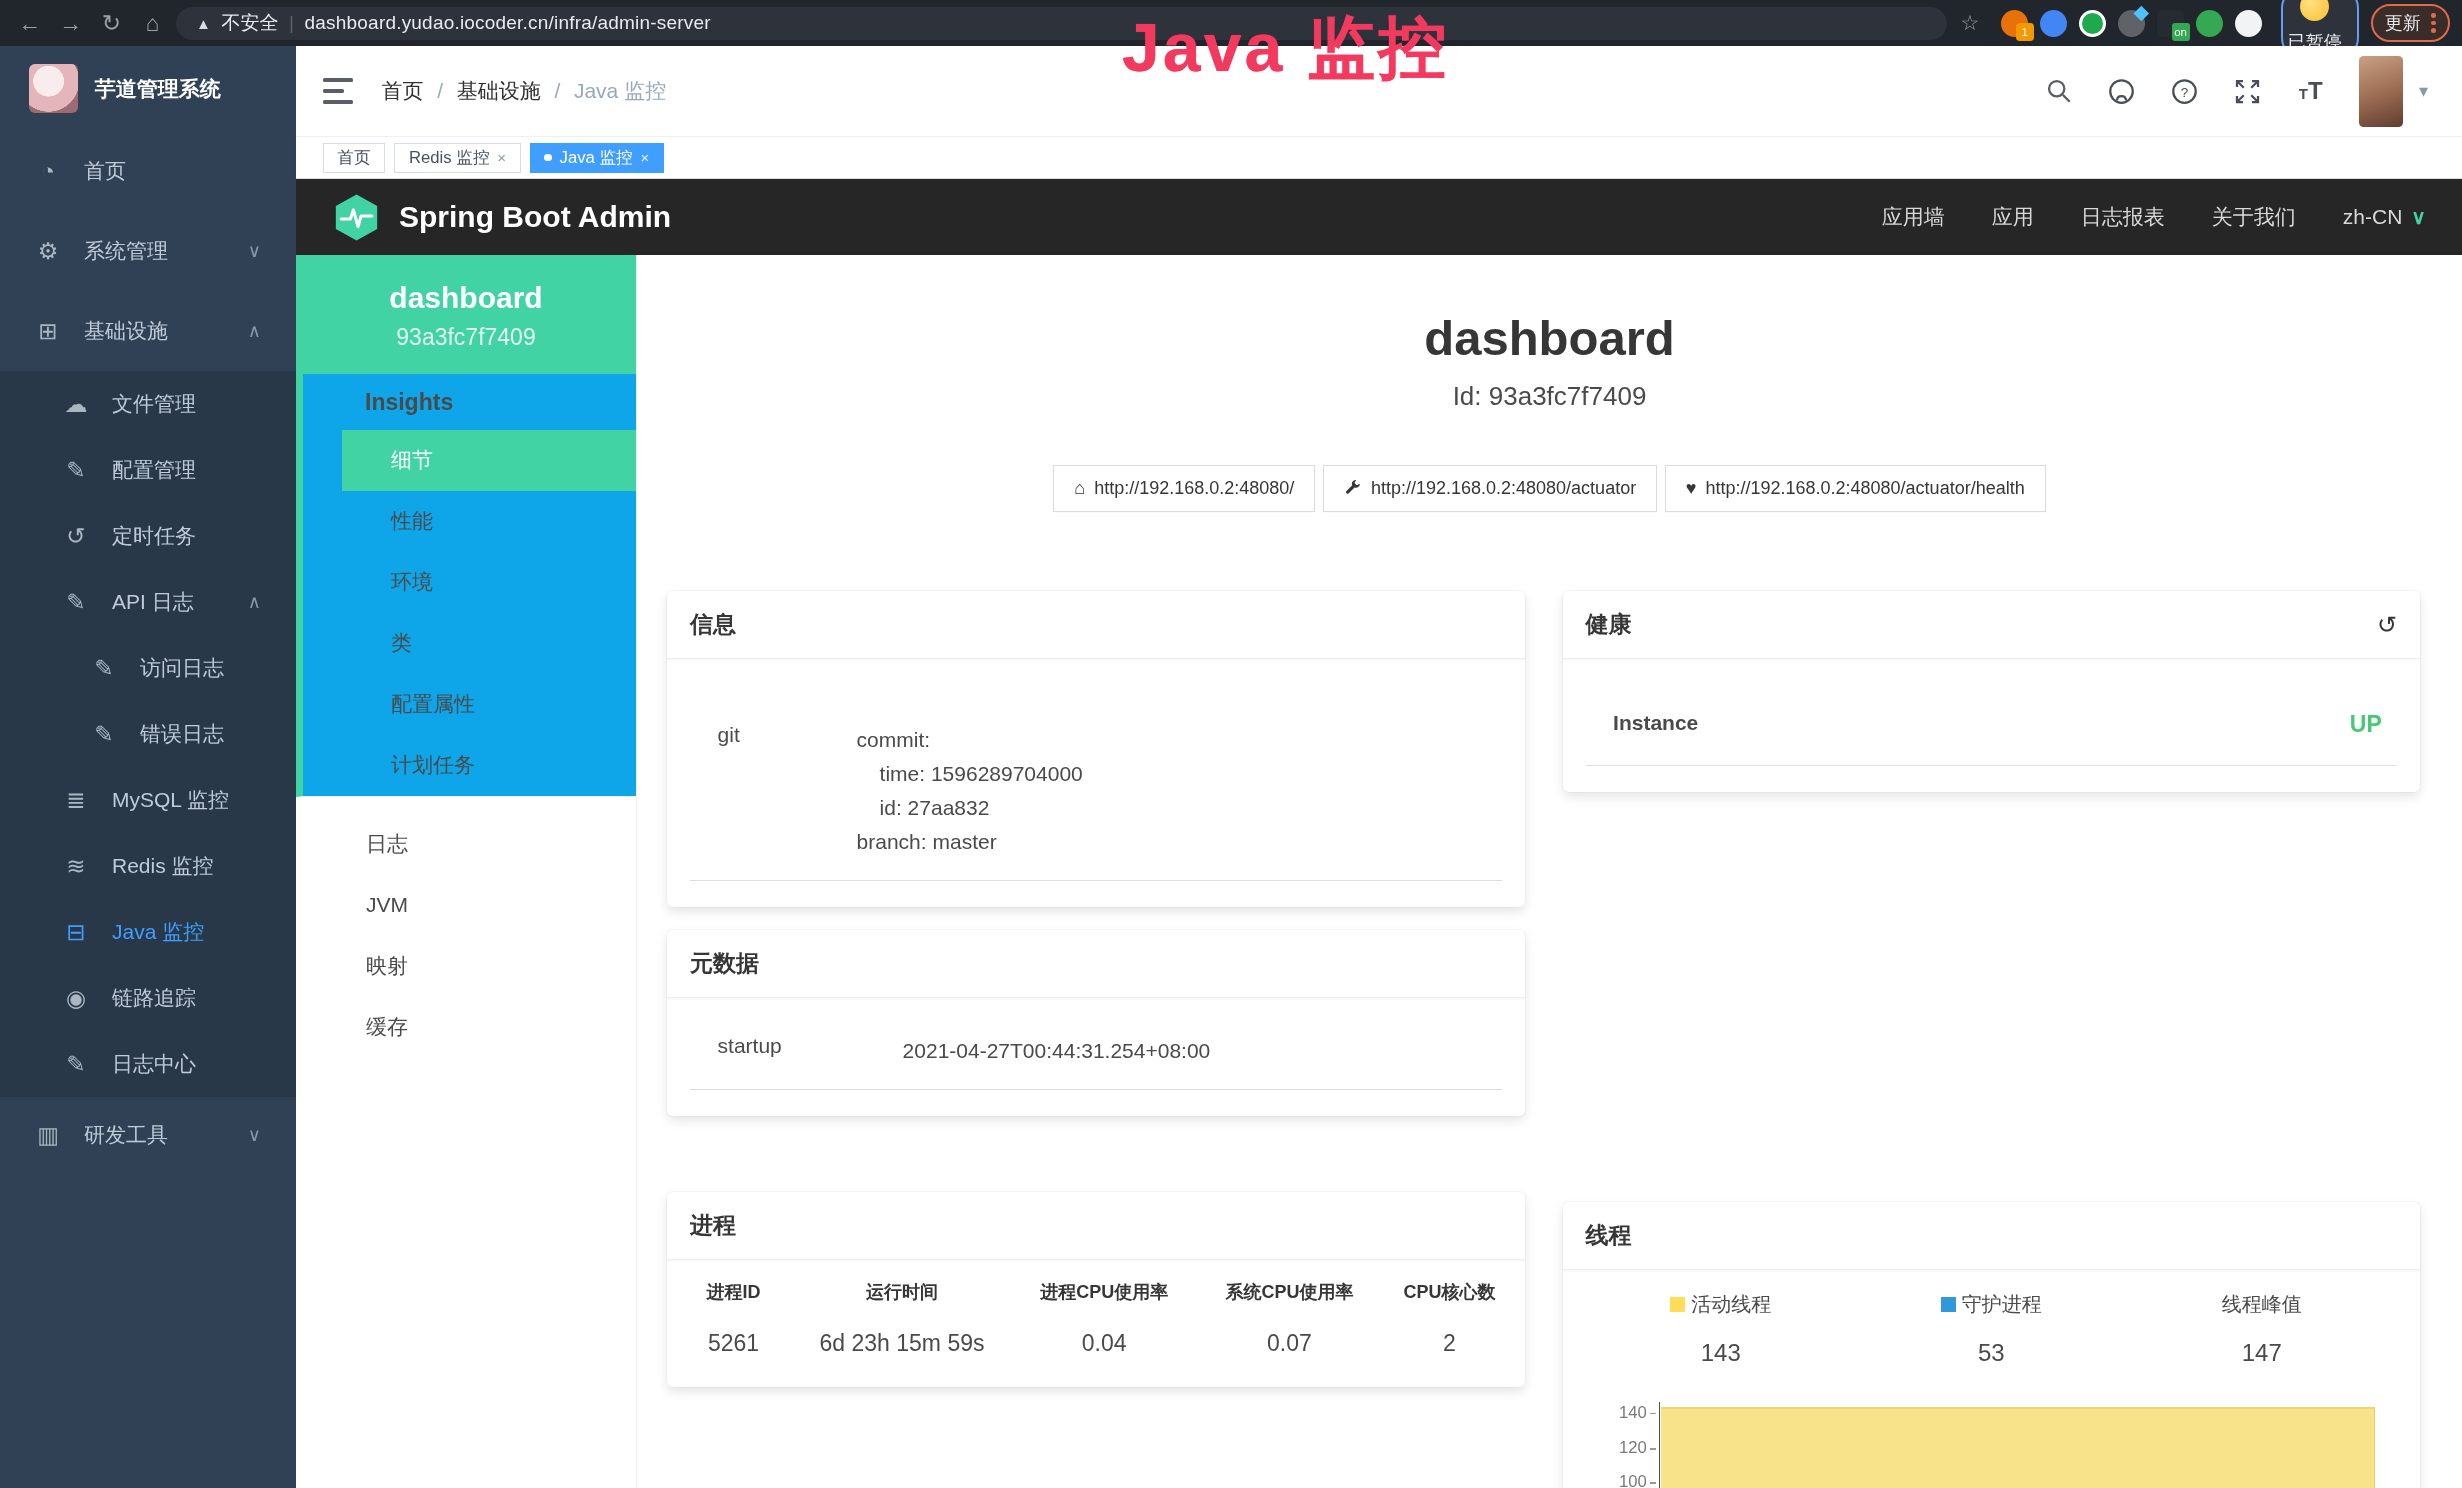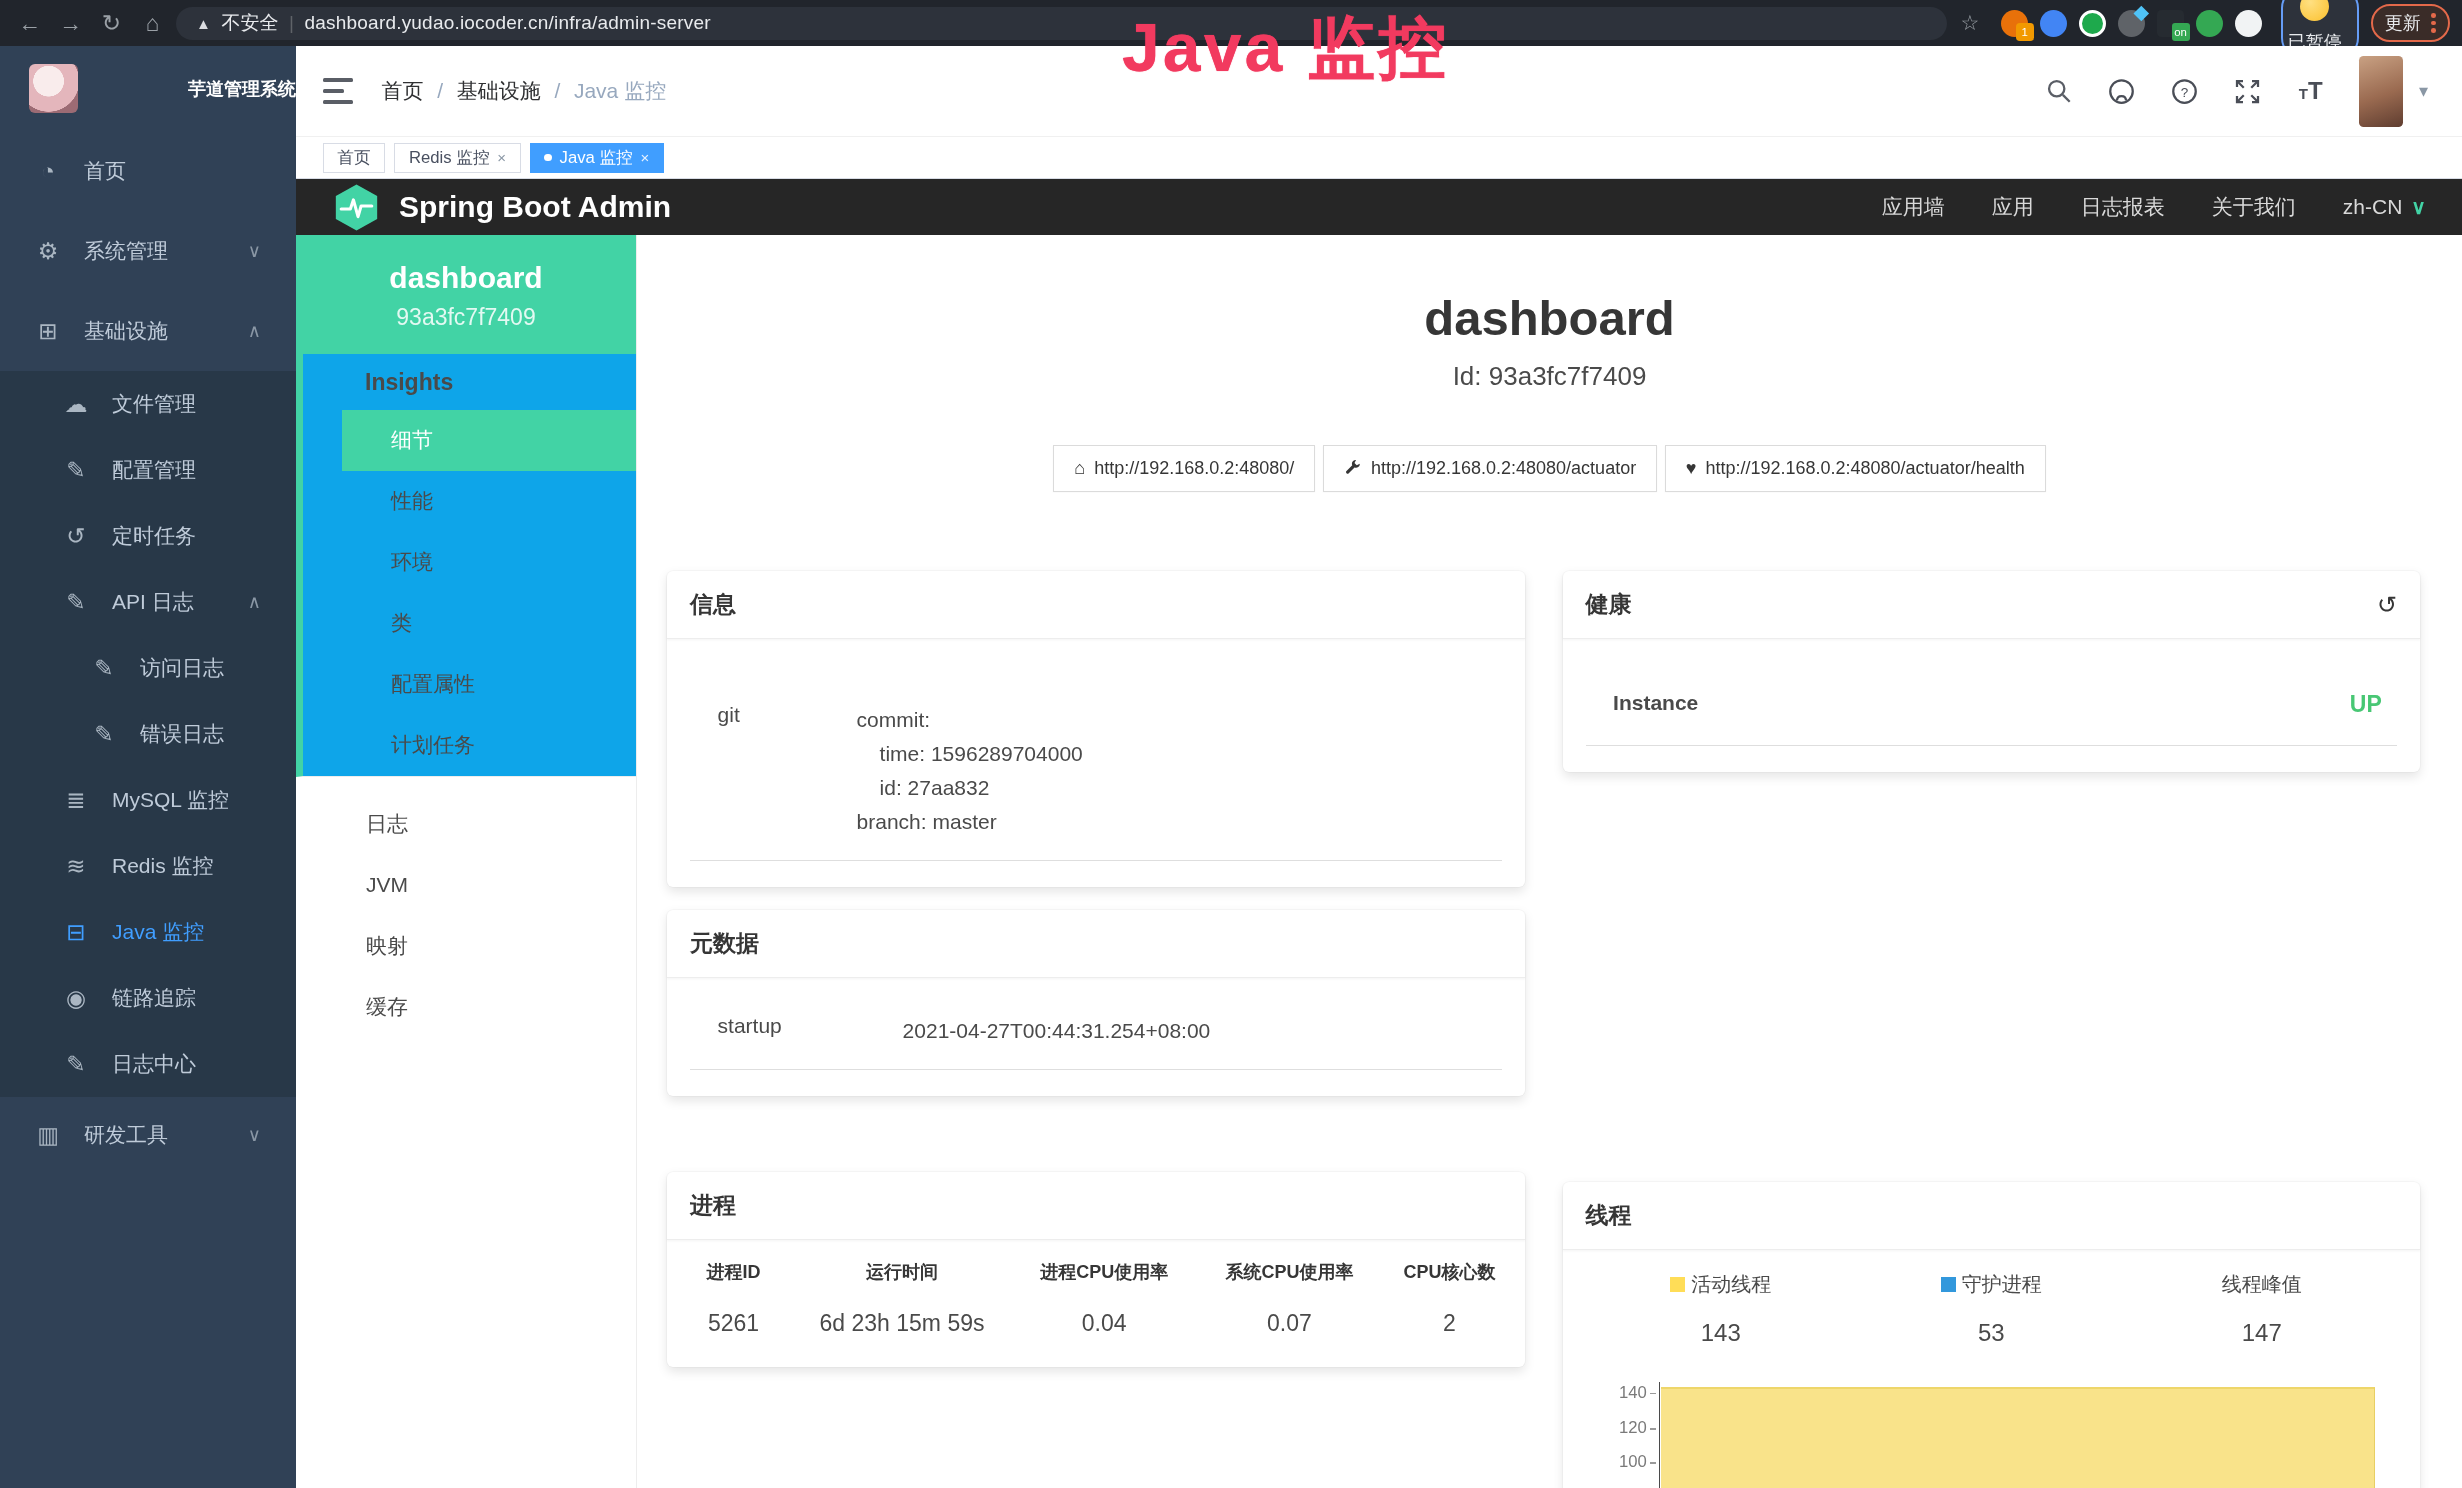--- a/index.html
+++ b/index.html
@@ -35,21 +35,21 @@
   .vdots i { width:4.6px; height:4.6px; border-radius:50%; background:#e4694a; }
 
   
   .annotation { position:absolute; left:1122px; top:3px; z-index:60; font-size:68px; font-weight:bold; color:#f23a5f; letter-spacing:3px; text-shadow:0 0 0.8px #f23a5f; pointer-events:none; }
 
   
   .app { display:flex; height:1443px; }
 
   
   .sidebar { width:296px; background:#304156; color:#bfcbd9; flex:0 0 auto; font-size:21px; }
-  .brand { height:85px; display:flex; align-items:center; gap:16.7px; padding-left:29px; color:#fff; font-weight:bold; font-size:18px;justify-content:space-between; }
+  .brand { height:85px; display:flex; align-items:center; gap:16.7px; padding-left:29px; color:#fff; font-weight:bold; font-size:21px; }
   .brand-logo { width:49px; height:49px; border-radius:6px; background:radial-gradient(circle at 40% 35%, #f9ecec 0 35%, #e4b6bc 36% 70%, #9c6b74 71%); flex:0 0 auto; }
   .m-item { height:80px; display:flex; align-items:center; padding-left:33px; gap:21px; position:relative; cursor:pointer; }
   .m-item .mi { font-size:23px; width:30px; text-align:center; color:#aab6c2; flex:0 0 auto; }
   .m-item .chev { position:absolute; right:35px; color:#8a97a5; font-size:18px; }
   .submenu { background:#283848; }
   .submenu .m-item { height:66px; padding-left:61px; }
   .submenu .m-item.lvl2 { padding-left:89px; }
   .m-item.active, .m-item.active .mi { color:#409eff; }
   .m-item.tool { height:76px; }
 
@@ -72,21 +72,21 @@
   .avatar { width:44px; height:71px; border-radius:4.6px; background:linear-gradient(160deg,#c9a183 0%,#9a6a50 55%,#5f3d30 100%); }
   .caret { color:#8a97a5; font-size:18px; margin-left:-16.7px; }
 
   .tabsbar { height:42px; background:#fff; border-bottom:0.8px solid #d8dce5; display:flex; align-items:center; gap:9px; padding-left:26.5px; box-shadow:0 0.8px 2.3px rgba(0,0,0,.06); }
   .tab { height:30px; display:flex; align-items:center; gap:7.6px; border:0.8px solid #d8dce5; background:#fff; color:#495060; font-size:16.7px; padding:0 13.7px; cursor:pointer; }
   .tab .x { font-size:15px; color:#8a97a5; }
   .tab.active { background:#409eff; border-color:#409eff; color:#fff; }
   .tab.active .x { color:#e8f2ff; }
   .tab .dot { width:7.6px; height:7.6px; border-radius:50%; background:#fff; }
 
-  .sba-nav { height:56px; background:#262626; display:flex; align-items:center; padding:0 36px; color:#d9d9d9; }
+  .sba-nav { height:76px; background:#262626; display:flex; align-items:center; padding:0 36px; color:#d9d9d9; }
   .sba-brand { display:flex; align-items:center; gap:18px; color:#fff; font-size:30px; font-weight:bold; }
   .sba-links { margin-left:auto; display:flex; align-items:center; gap:47px; font-size:21px; }
   .sba-link { cursor:pointer; }
   .lang { display:flex; align-items:center; gap:9px; cursor:pointer; }
   .lang .lchev { color:#42d3a5; font-weight:bold; font-size:20px; }
 
   .sba-row { flex:1; display:flex; min-height:0; }
   .sba-side { width:341px; flex:0 0 auto; background:#fff; border-right:0.8px solid #ededed; }
   .inst-head { background:#42d3a5; color:#fff; text-align:center; padding:26px 7.6px 23px; }
   .inst-name { font-size:30px; font-weight:bold; }

